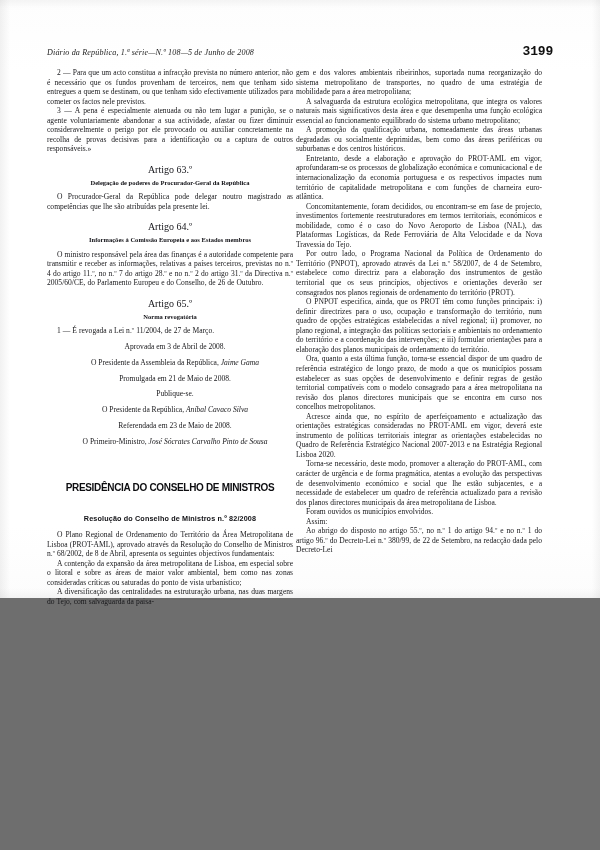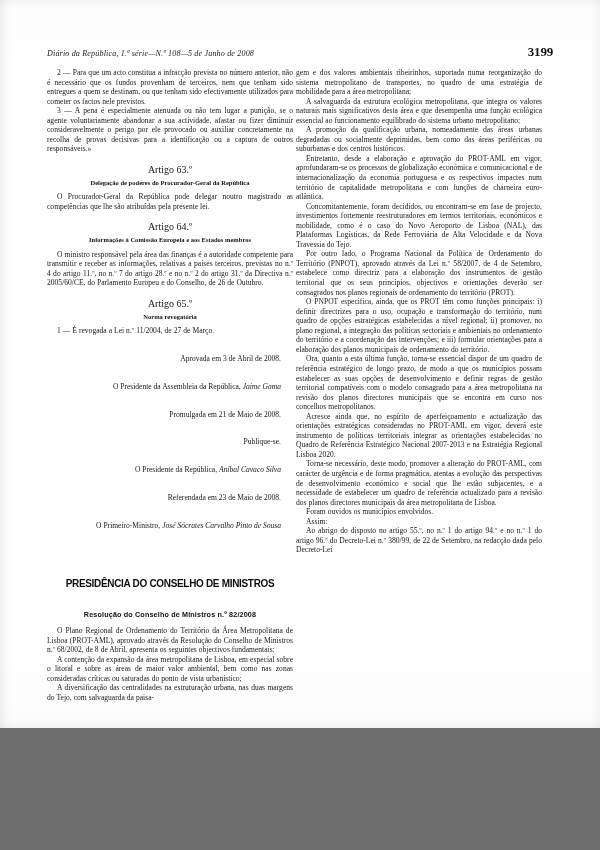--- a/index.html
+++ b/index.html
@@ -9,21 +9,21 @@
   }
   body {
     width: 600px;
     height: 850px;
     overflow: hidden;
     font-family: "Liberation Serif", "DejaVu Serif", serif;
   }
   #page {
     position: relative;
     width: 600px;
-    height: 728px;
+    height: 598px;
     background: #ffffff;
     box-sizing: border-box;
     
     background: linear-gradient(to bottom, #fdfdfd 0%, #ffffff 12%, #ffffff 88%, #fcfcfc 100%);
   }
   
   #page:before {
     content: "";
     position: absolute;
     left: 0; top: 0; right: 0; bottom: 0;
@@ -47,21 +47,21 @@
     justify-content: space-between;
   }
   .runhead-title {
     font-style: italic;
     font-size: 8.1px;
     letter-spacing: 0.15px;
     color: #1b1b1b;
     white-space: nowrap;
   }
   .runhead-page {
-    font-family: Liberation Serif, serif;
+    font-family: Liberation Mono, monospace;
     font-weight: bold;
     font-size: 13px;
     color: #101010;
     letter-spacing: -0.2px;
   }
 
   
   .columns {
     position: absolute;
     top: 68px;
@@ -85,25 +85,25 @@
     text-align: justify;
     text-indent: 10px;
     color: #17171a;
     letter-spacing: 0.01px;
     word-spacing: 0.1px;
     -webkit-font-smoothing: none;
   }
   p.bodytext.noindent { text-indent: 0; }
 
   p.sig {
-    margin: 12px;
+    margin: 0;
     padding-top: 6.2px;
     font-size: 7.55px;
     line-height: 9.55px;
-    text-align: right;
+    text-align: center;
     text-indent: 10px;
     color: #17171a;
   }
   p.sig i { font-style: italic; }
 
   
   .artigo {
     margin: 0;
     padding-top: 11px;
     padding-bottom: 1px;

